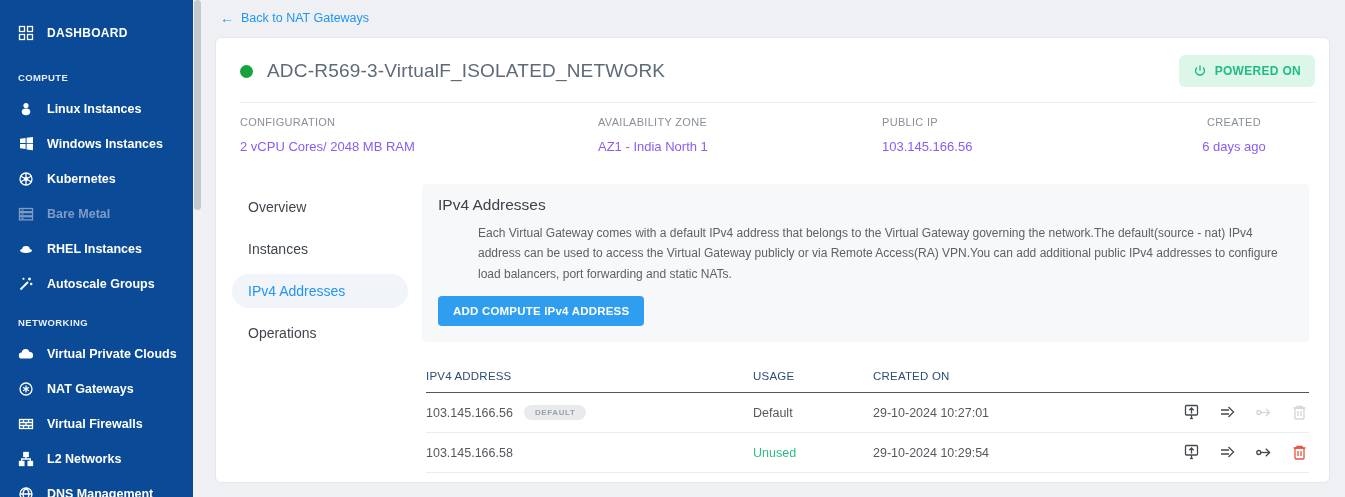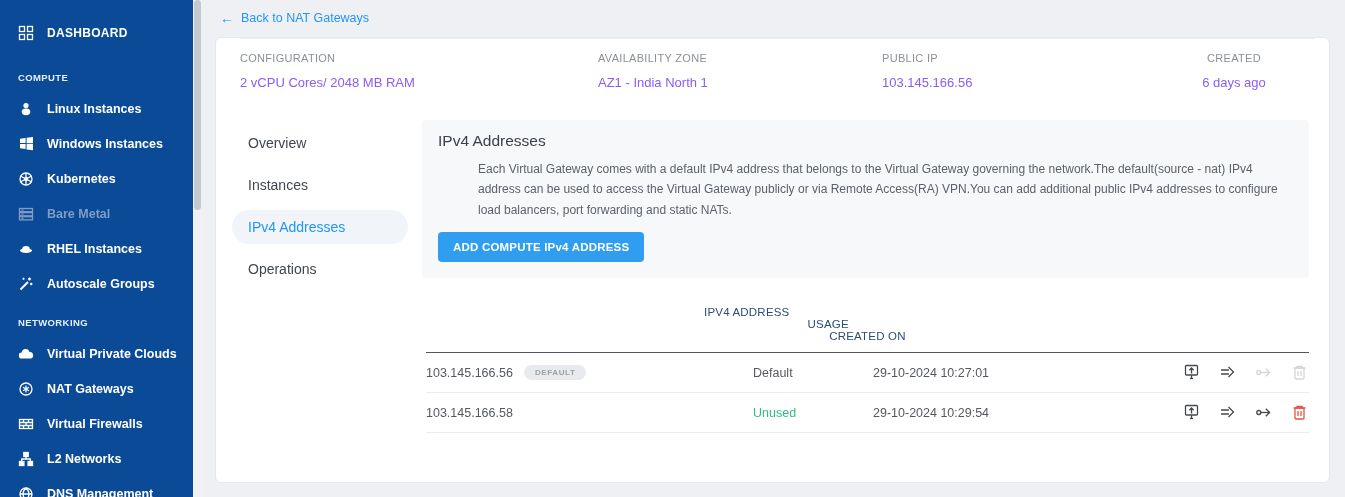--- a/index.html
+++ b/index.html
@@ -46,21 +46,21 @@
   .subnav .tab.active { background:#f1f4f9; color:#2196f3; }
 
   .content { flex:1; margin-left:14px; }
   .panel { background:#f7f8fa; border-radius:4px; padding:12px 16px 16px 16px; }
   .panel h2 { font-size:15.5px; font-weight:normal; color:#3c424a; margin-bottom:9px; }
   .panel .desc { font-size:12px; color:#5c6268; line-height:1.7; max-width:1060px;margin-left:40px; }
   .add-btn { margin-top:12px; background:#2f9ef1; color:#fff; border:none; border-radius:4px; font-family:"Liberation Sans",sans-serif; font-size:11.5px; font-weight:bold; letter-spacing:.2px; padding:9px 15px; cursor:pointer; }
 
   .table { margin-top:22px; padding-left:4px; }
   .trow { display:flex; align-items:center; }
-  .thead { font-size:11.5px; color:#2c4d74; letter-spacing:.2px; padding:6px 0 10px 0; border-bottom:1px solid #53575c;flex-direction:column; }
+  .thead { font-size:11.5px; color:#2c4d74; letter-spacing:.2px; padding:6px 0 10px 0; border-bottom:1px solid #53575c; }
   .tr { font-size:12.5px; color:#55595f; padding:10px 0; border-bottom:1px solid #eaedf0; }
   .col-ip { width:327px; display:flex; align-items:center; }
   .col-usage { width:120px; }
   .col-created { flex:1; }
   .col-actions { width:132px; display:flex; justify-content:flex-end; gap:17px; align-items:center; }
   .badge-default { background:#e9eaed; color:#9ba1a8; font-size:8px; font-weight:bold; letter-spacing:.6px; padding:3px 11px; border-radius:9px; margin-left:11px; }
   .usage-green { color:#2dbe82; }
   .aicon { width:19px; height:19px; cursor:pointer; }
   .aicon svg { stroke:#45494e; fill:none; stroke-width:1.3; }
   .aicon.disabled { cursor:default; }
@@ -200,20 +200,31 @@
 
   <div class="main">
     <div class="backbar">
       <a class="back-link">
         <span class="back-arrow">←</span>
         <span>Back to NAT Gateways</span>
       </a>
     </div>
 
     <div class="card">
+      <div class="card-head">
+        <span class="status-dot"></span>
+        <span class="vm-title">ADC-R569-3-VirtualF_ISOLATED_NETWORK</span>
+        <span class="power-badge">
+          <svg width="14" height="14" viewBox="0 0 16 16">
+              <path d="M8 1.8v6"></path>
+              <path d="M4.4 3.9a5.1 5.1 0 1 0 7.2 0"></path>
+            </svg>
+          <span>POWERED ON</span>
+        </span>
+      </div>
       <div class="head-divider"></div>
 
       <div class="summary">
         <div class="sum-col">
           <div class="lbl">CONFIGURATION</div>
           <div class="val">2 vCPU Cores/ 2048 MB RAM</div>
         </div>
         <div class="sum-col">
           <div class="lbl">AVAILABILITY ZONE</div>
           <div class="val">AZ1 - India North 1</div>

